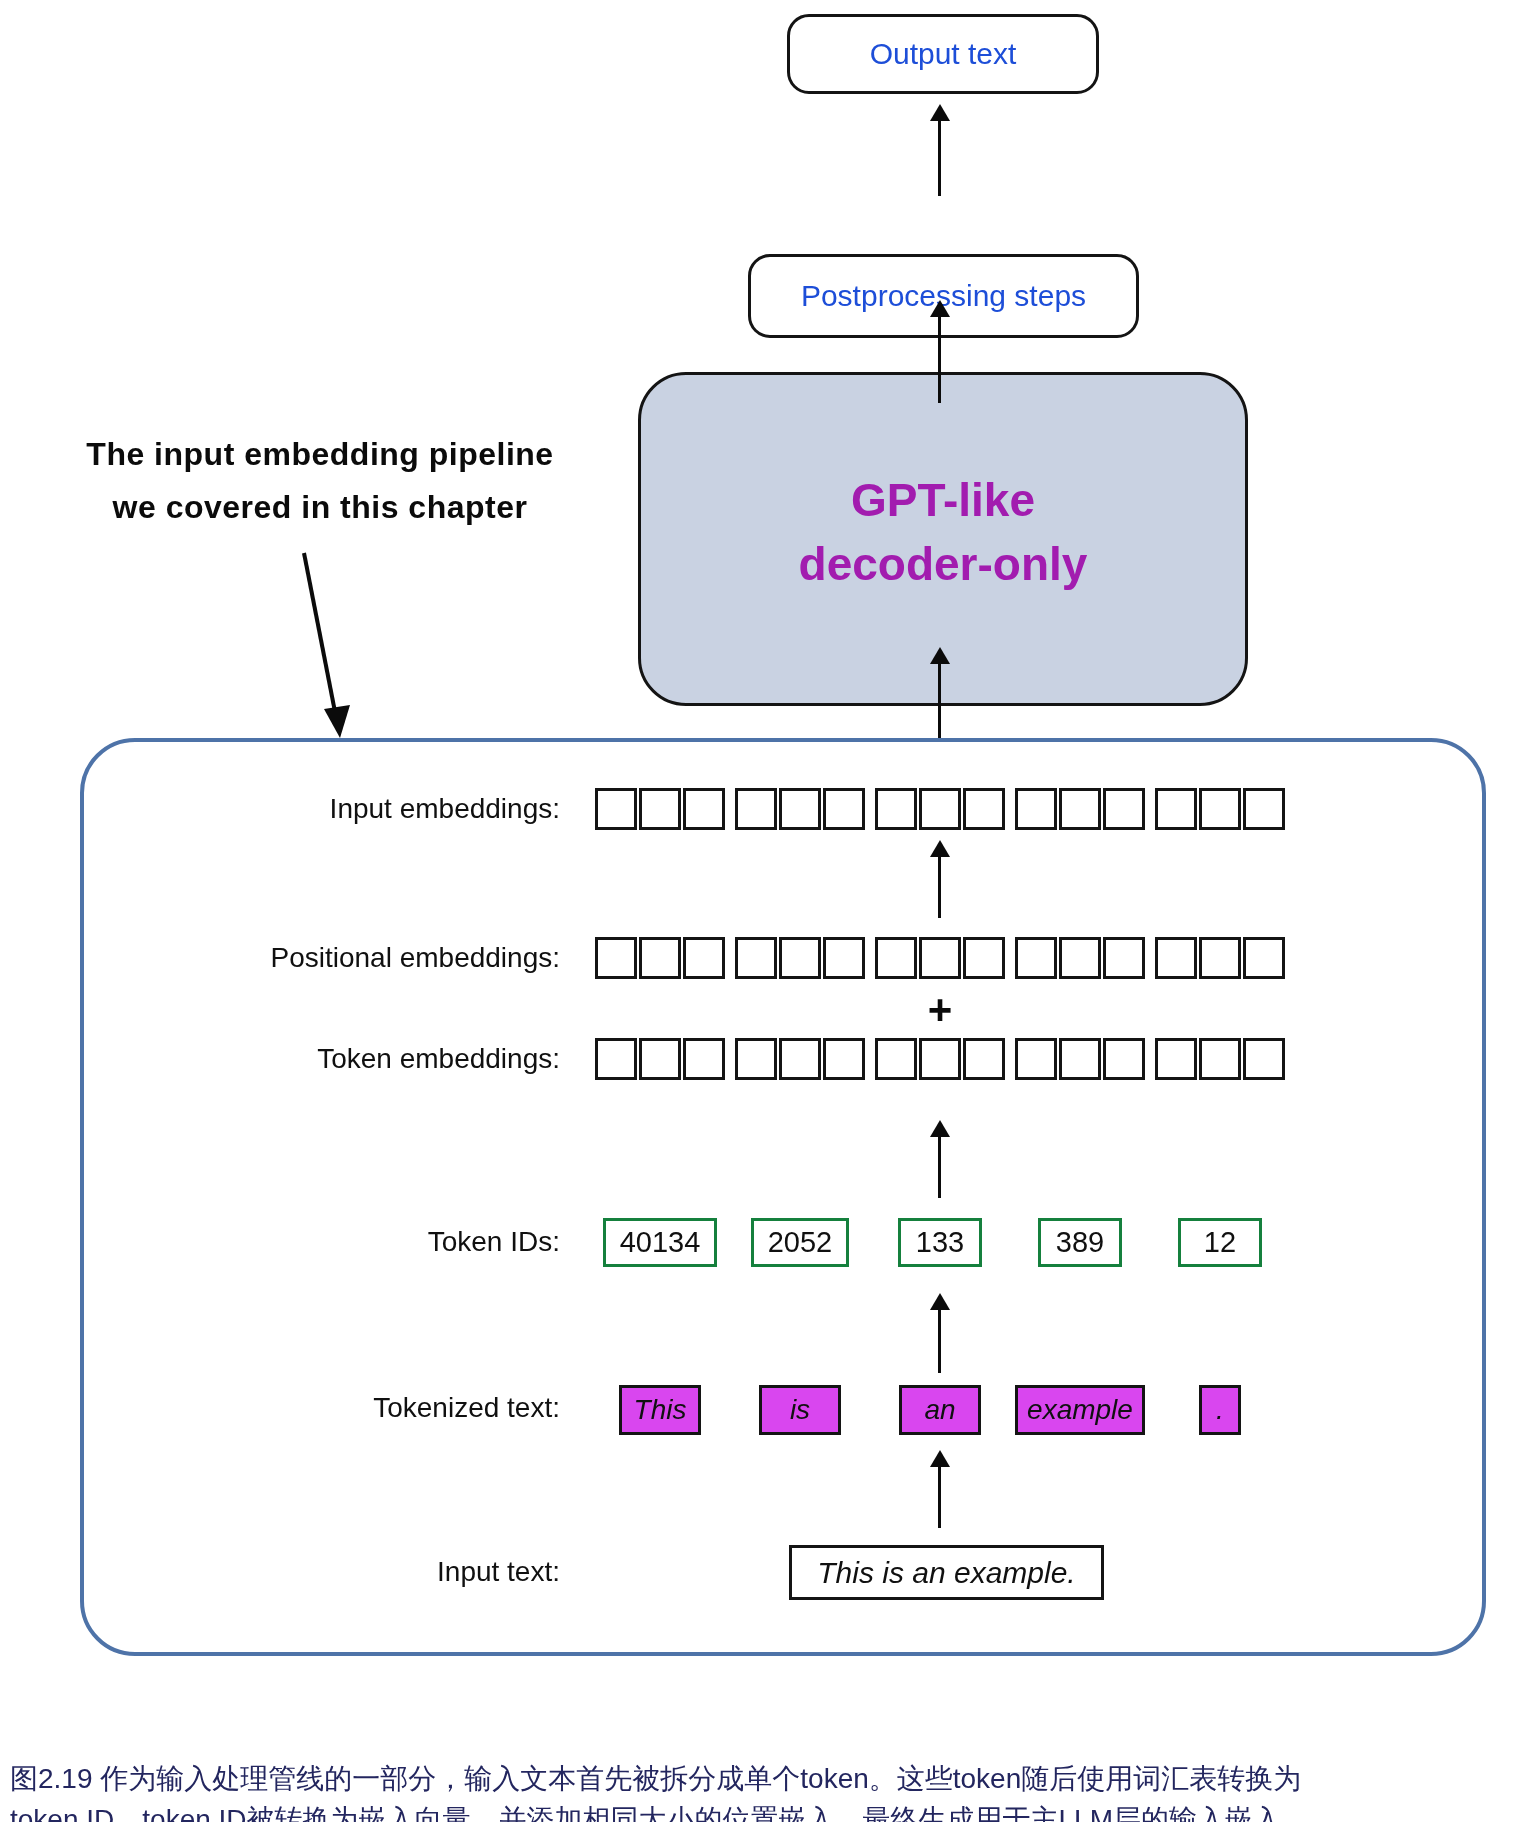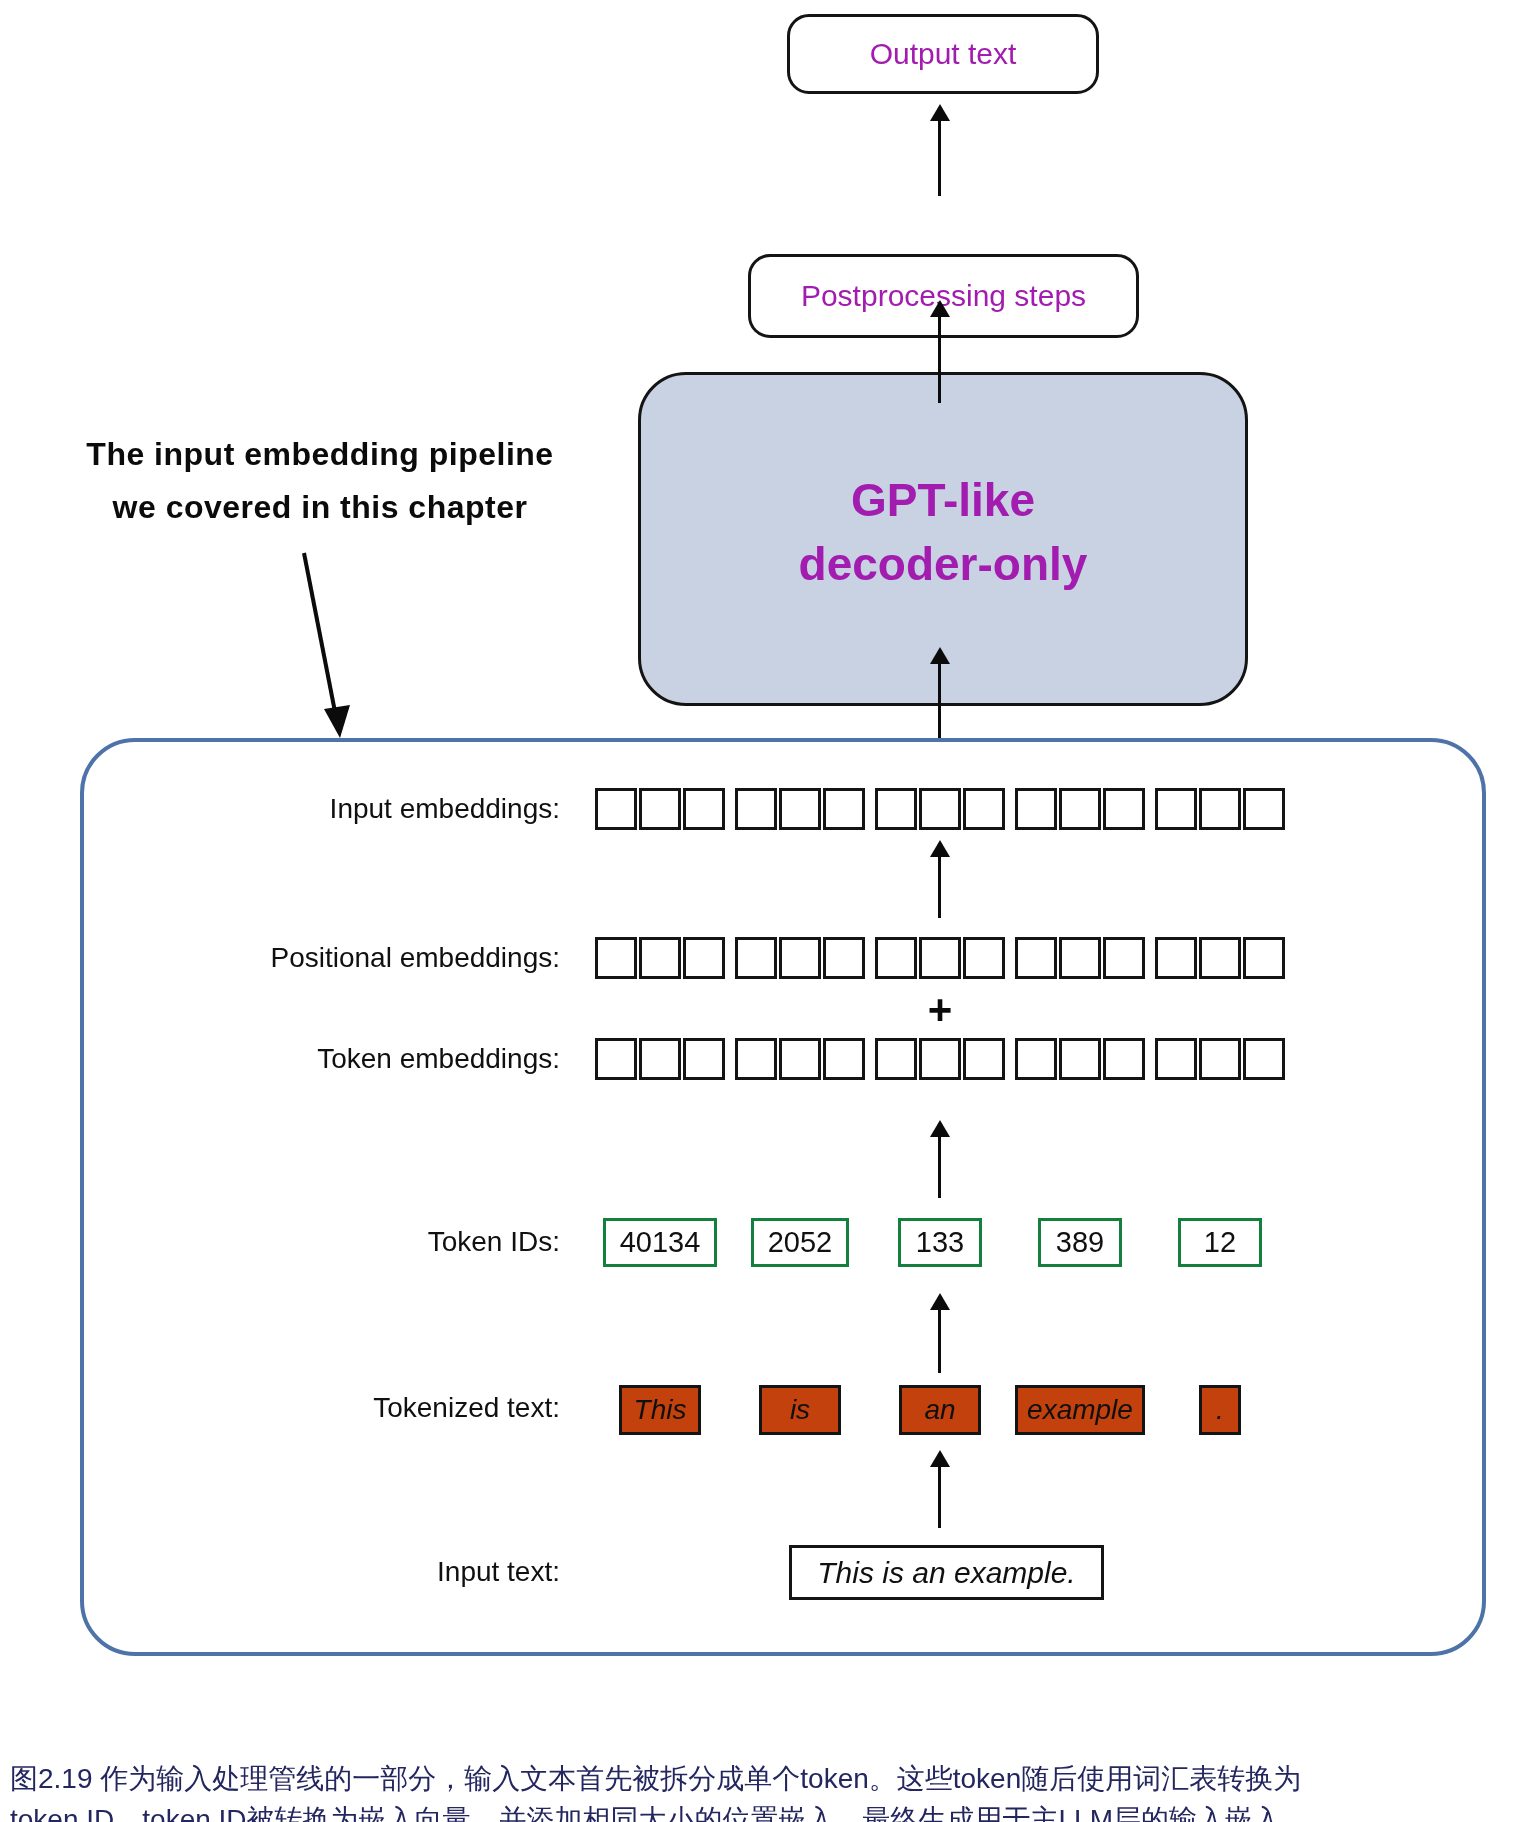--- a/index.html
+++ b/index.html
@@ -1,21 +1,21 @@
 <!DOCTYPE html>
 <html><head>
 <meta charset="utf-8">
 <style>
   html,body{margin:0;padding:0;background:#ffffff;}
   body{width:1514px;height:1822px;position:relative;font-family:"Liberation Sans",sans-serif;color:#111;}
   .abs{position:absolute;}
 
   
   .node{position:absolute;border:3px solid #141414;border-radius:22px;background:#fff;
-        display:flex;align-items:center;justify-content:center;font-size:30px;color:#a21caf;}
+        display:flex;align-items:center;justify-content:center;font-size:30px;color:#1d4ed8;}
   .gpt{position:absolute;left:638px;top:372px;width:604px;height:328px;border:3px solid #141414;
        border-radius:48px;background:#c9d2e2;display:flex;align-items:center;justify-content:center;}
   .gpt-text{font-size:46px;font-weight:bold;line-height:64px;text-align:center;color:#a21caf;margin-top:-14px;}
 
   
   .outer{position:absolute;left:80px;top:738px;width:1398px;height:910px;border:4.5px solid #4e73a8;
          border-radius:55px;background:#fff;}
 
   
   .varrow{position:absolute;width:3.2px;background:#0b0b0b;}
@@ -29,21 +29,21 @@
   .cols{position:absolute;left:595px;width:690px;display:flex;justify-content:space-between;}
   .col{width:130px;display:flex;align-items:flex-start;justify-content:center;}
 
   
   .sq-group{display:flex;gap:2px;}
   .sq{width:36px;height:36px;border:3px solid #141414;background:#fff;}
 
   
   .id-box{border:3px solid #15803d;background:#fff;font-size:29px;color:#101010;
           padding:5px 14px;display:flex;align-items:center;justify-content:center;min-width:50px;}
-  .tok-box{border:3px solid #141414;background:#c2410c;font-size:28px;font-style:italic;color:#101010;
+  .tok-box{border:3px solid #141414;background:#d946ef;font-size:28px;font-style:italic;color:#101010;
            padding:6px 12px;display:flex;align-items:center;justify-content:center;min-width:52px;}
   .col:last-child .tok-box{min-width:12px;padding:6px 12px;}
 
   .plus{position:absolute;left:905px;top:986px;width:70px;text-align:center;
         font-size:42px;font-weight:bold;color:#0b0b0b;}
 
   .input-text-box{position:absolute;left:789px;top:1545px;width:309px;height:49px;border:3px solid #141414;
         background:#fff;display:flex;align-items:center;justify-content:center;
         font-size:30px;font-style:italic;color:#101010;}
 

